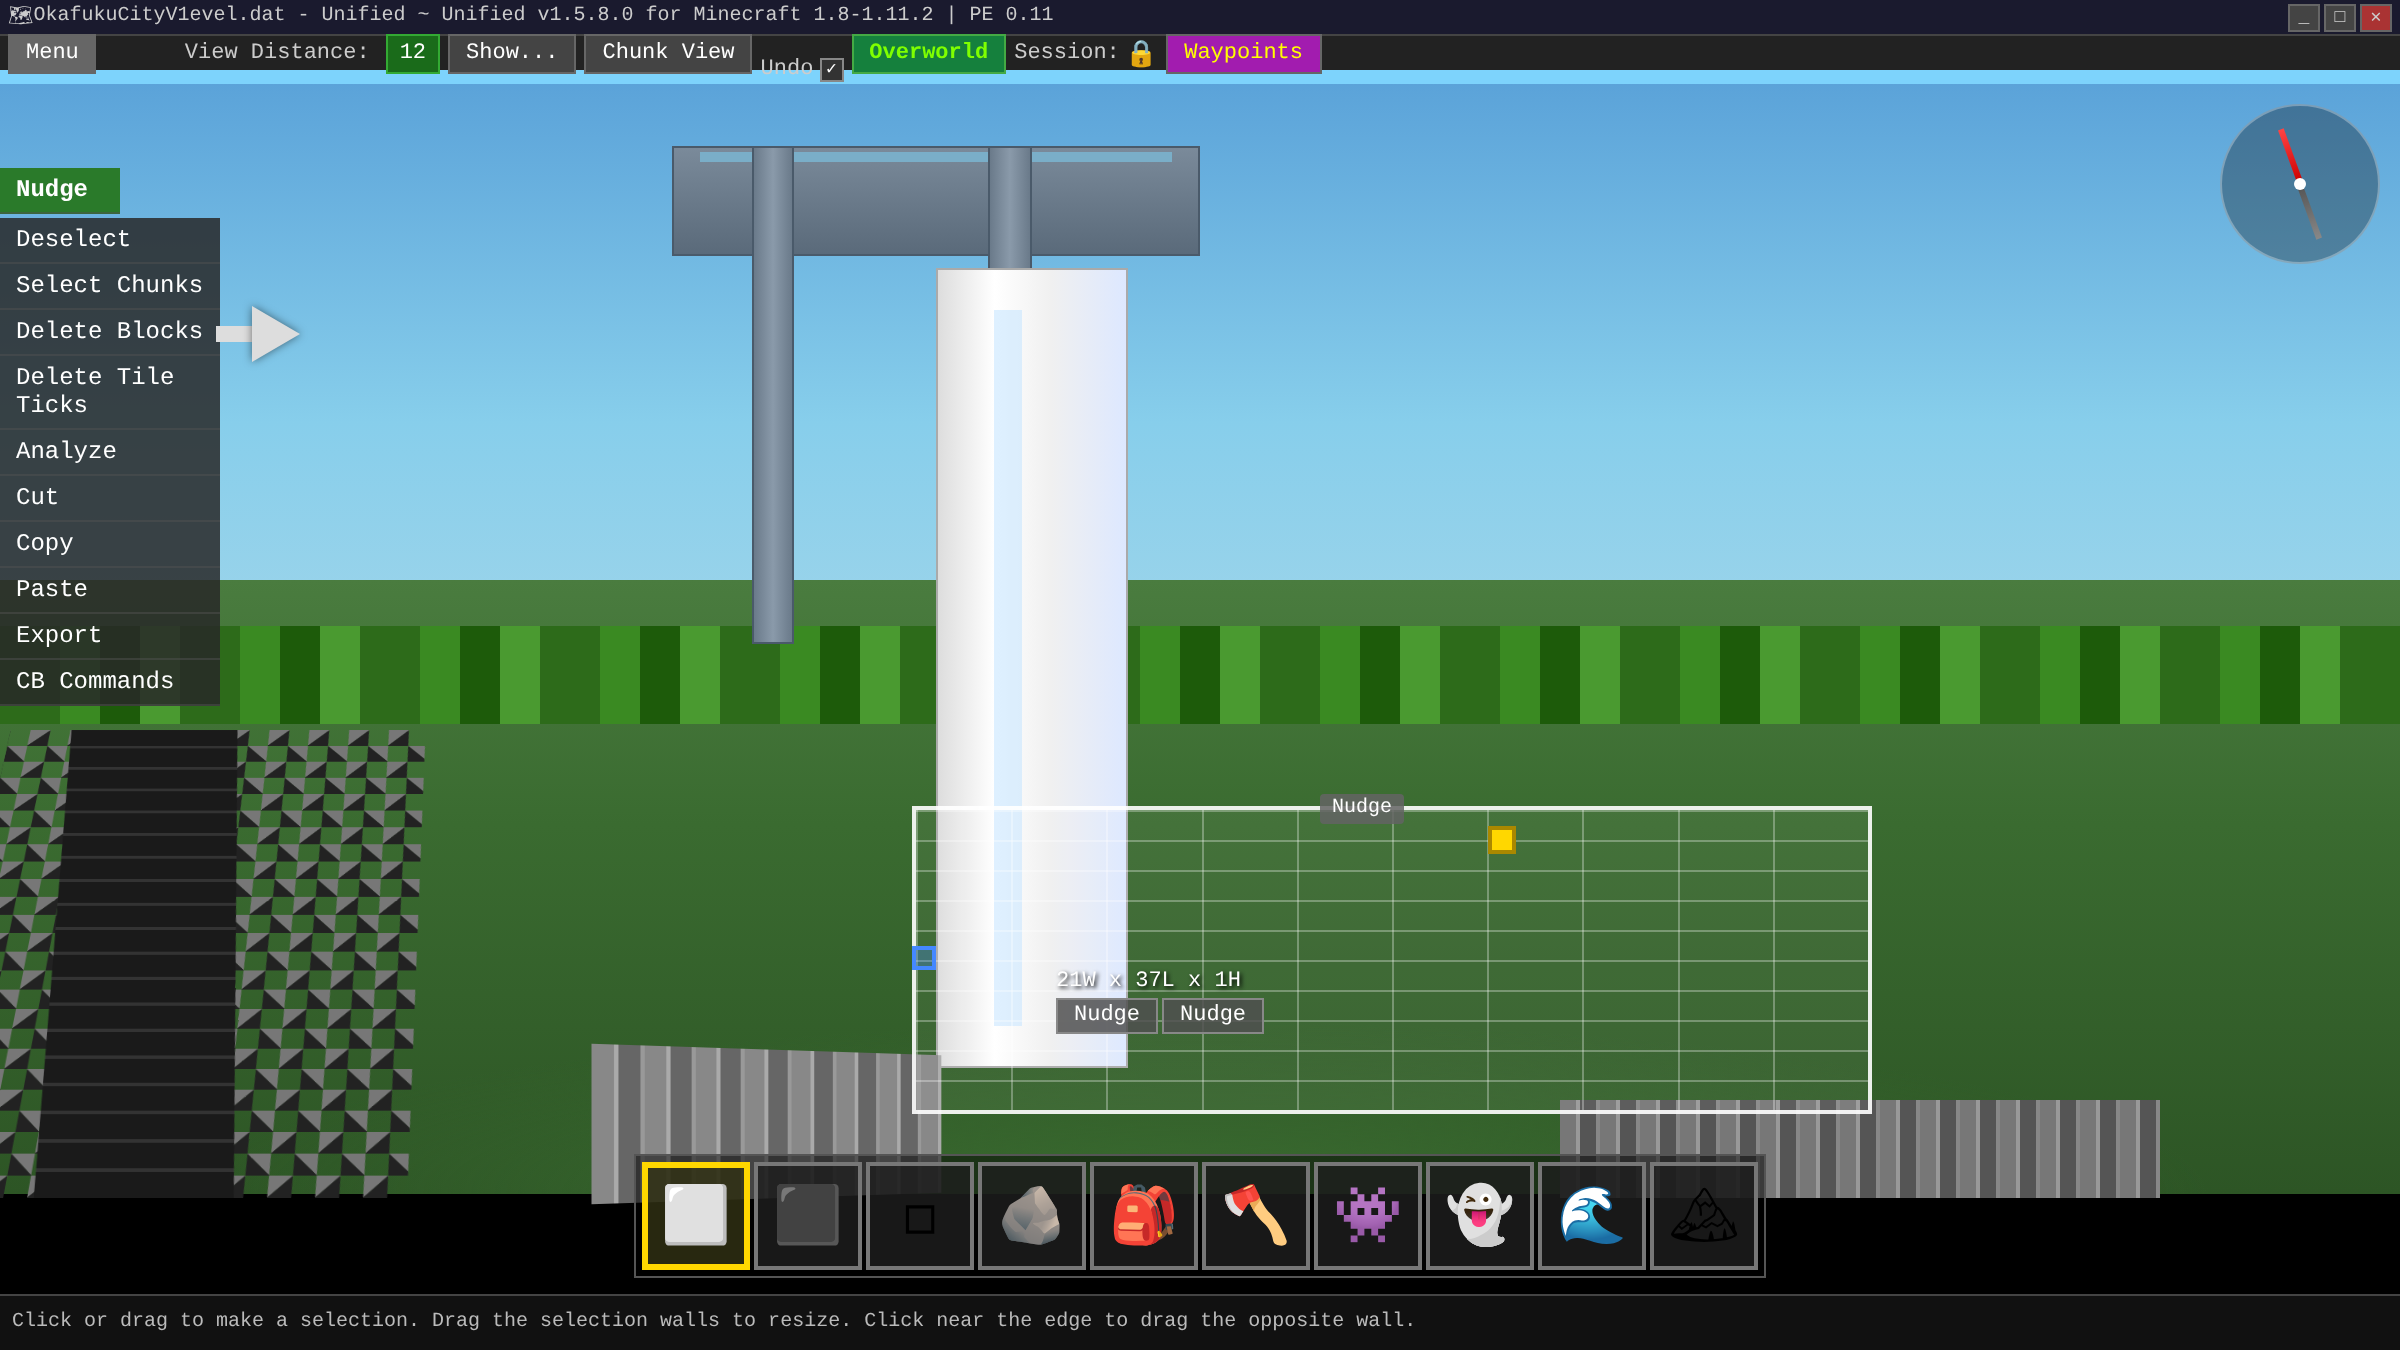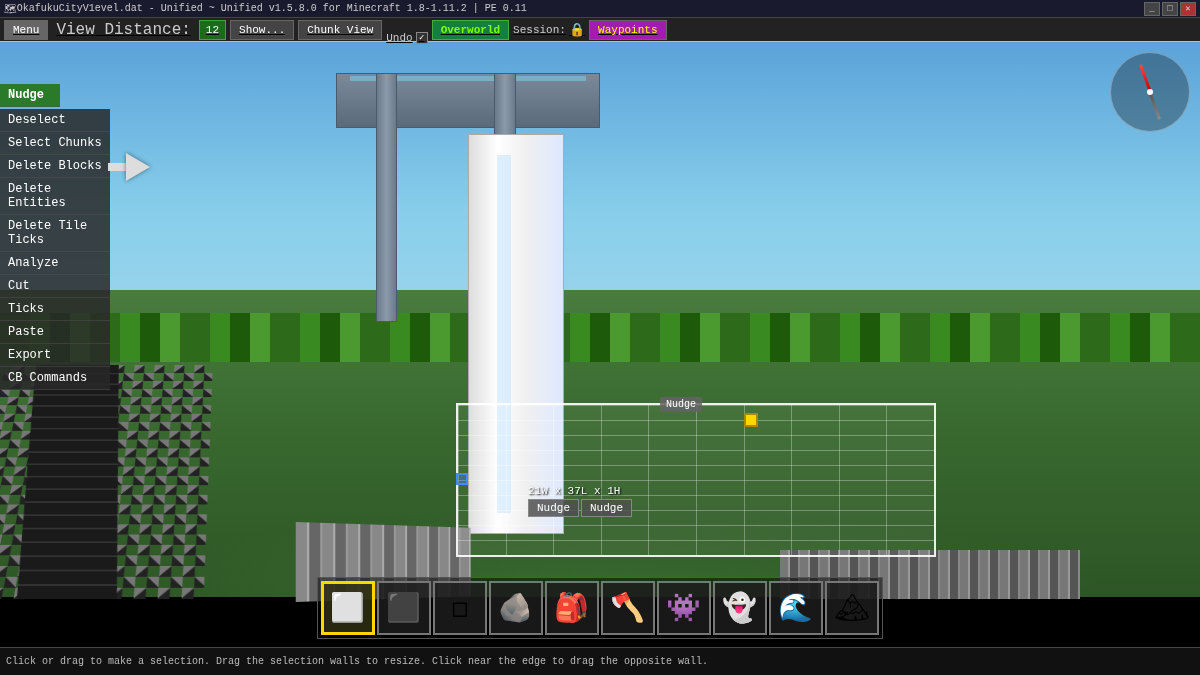--- a/index.html
+++ b/index.html
@@ -50,40 +50,40 @@
     #menubar {
       position: absolute;
       top: 18px; left: 0; right: 0;
       height: 24px;
       background: #222;
       display: flex;
       align-items: center;
       padding: 0 4px;
       gap: 4px;
       z-index: 100;
-      border-bottom: 1px solid #7dd3fc;
-      text-decoration: underline;
+      border-bottom: 7px solid #7dd3fc;
     }
     .menu-btn {
       padding: 2px 8px;
       background: #444;
       color: #fff;
       border: 1px solid #666;
       cursor: pointer;
       font-size: 11px;
       font-family: 'Courier New', monospace;
       height: 20px;
       display: flex;
       align-items: center;
     }
     .menu-btn.active { background: #666; }
     .menu-label {
       color: #ccc;
-      font-size: 16px;
+      font-size: 11px;
       padding: 0 4px;
+      margin-left: 36px;
     }
     .menu-value {
       background: #1a6b1a;
       color: #fff;
       padding: 1px 6px;
       font-size: 11px;
       border: 1px solid #3a3;
       height: 20px;
       display: flex;
       align-items: center;
@@ -640,25 +640,24 @@
     <div class="compass-needle-n"></div>
     <div class="compass-needle-s"></div>
     <div class="compass-center"></div>
   </div>
 
   <div id="left-panel">
     <button class="panel-btn nudge-btn">Nudge</button>
     <button class="panel-btn">Deselect</button>
     <button class="panel-btn">Select Chunks</button>
     <button class="panel-btn">Delete Blocks</button>
-    <button class="panel-btn">Delete Entities</button>
     <button class="panel-btn">Delete Tile Ticks</button>
     <button class="panel-btn">Analyze</button>
     <button class="panel-btn">Cut</button>
-    <button class="panel-btn">Ticks</button>
+    <button class="panel-btn">Copy</button>
     <button class="panel-btn">Paste</button>
     <button class="panel-btn">Export</button>
     <button class="panel-btn">CB Commands</button>
   </div>
 
   <div id="delete-arrow" style="top: 110.5px;">
     <span class="arrow-shaft"></span>
     <span class="arrow-right"></span>
   </div>
 

